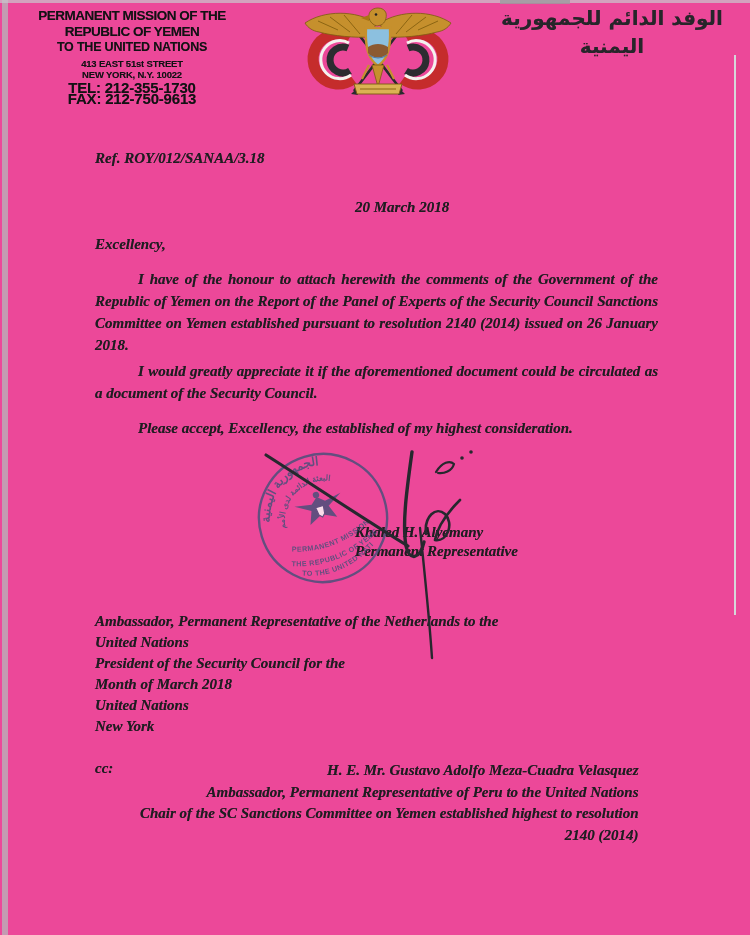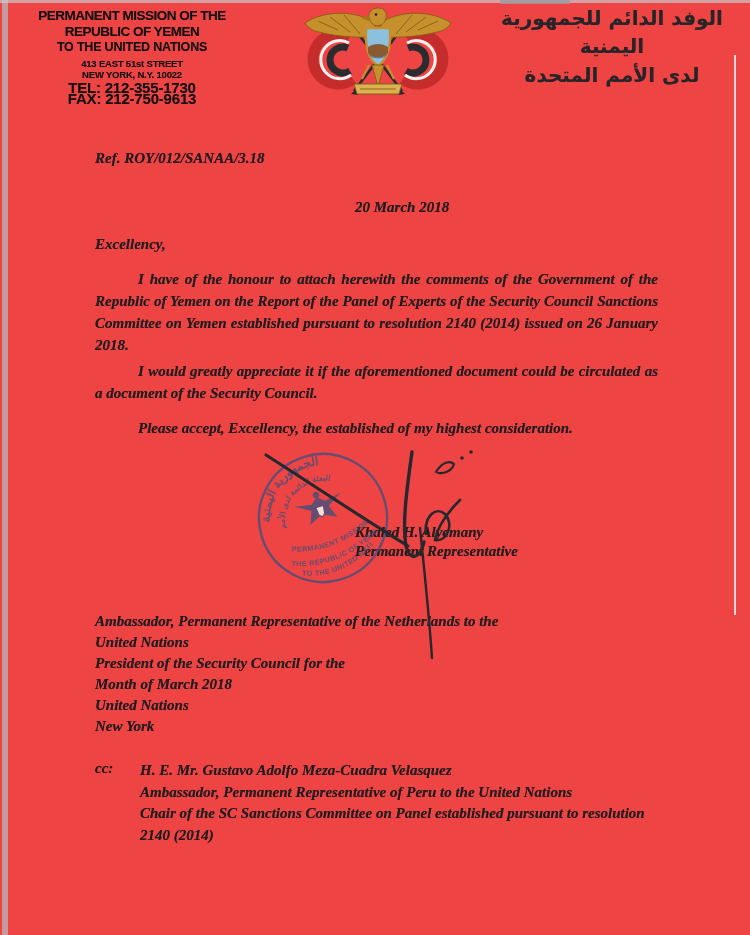--- a/index.html
+++ b/index.html
@@ -1,19 +1,19 @@
 <!DOCTYPE html>
 <html><head>
 <meta charset="utf-8">
 <style>
   * { margin:0; padding:0; box-sizing:border-box; }
   html,body { background:#e9e9ec; }
   .page {
     position:relative; width:750px; height:935px; margin:0 auto;
-    background:#ef4444; overflow:hidden;
+    background:#ec4899; overflow:hidden;
     font-family:"Liberation Serif", serif; color:#1e1e21;
   }
   
   .edge-left  { position:absolute; left:2px; top:0; width:6px; height:935px; background:#b7b7bb; opacity:.75; filter:blur(.6px); }
   .edge-top   { position:absolute; left:0; top:0; width:750px; height:3px; background:#c9c9cd; opacity:.7; }
   .edge-top-dark { position:absolute; left:500px; top:0; width:70px; height:4px; background:#9b9b9f; opacity:.8; filter:blur(.5px); }
   .edge-right-line { position:absolute; left:734px; top:55px; width:2px; height:560px; background:#d6d6d9; }
 
   
   .lh-left { position:absolute; left:20px; top:8px; width:224px; text-align:center;
@@ -54,21 +54,21 @@
   
   .signature { position:absolute; left:240px; top:428px; width:260px; height:245px; z-index:3; pointer-events:none; }
   .signature path { fill:none; stroke:#26282e; stroke-linecap:round; stroke-linejoin:round; }
 
   .sig-block { position:absolute; left:355px; top:523px; line-height:18.5px; z-index:1; }
 
   .addressee { position:absolute; left:95px; top:611px; line-height:21px; }
 
   .cc-row { position:absolute; left:95px; top:760px; display:flex; }
   .cc-label { width:45px; }
-  .cc-lines { line-height:21.5px; }
+  .cc-lines { line-height:21.5px;text-align:right; }
 </style>
 </head>
 <body>
 
 <div class="page">
 
   <div class="edge-left"></div>
   <div class="edge-top"></div>
   <div class="edge-top-dark"></div>
   <div class="edge-right-line"></div>
@@ -111,21 +111,20 @@
     <path d="M 71,52 q 4,3 9,3 q 5,0 9,-3" stroke="#4f77a5" stroke-width="1" fill="none"></path>
 
     <path d="M 71,62 L 64,76 M 89,62 L 96,76" stroke="#c49032" stroke-width="2.2"></path>
     <path d="M 74,62 L 80,84 L 86,62 Z" fill="#c49032" stroke="#7a5a14" stroke-width=".8"></path>
     <path d="M 56,81 L 104,81 L 101,91 L 59,91 Z" fill="#d9b258" stroke="#7a5a14" stroke-width=".9"></path>
     <path d="M 62,86 h 36" stroke="#8a6516" stroke-width="1"></path>
   </svg>
 
   <div class="lh-arabic" dir="rtl">
     <div class="ar1">الوفد الدائم للجمهورية اليمنية</div>
-    <div class="ar2">لدى الأمم المتحدة</div>
   </div>
 
   <div class="btx ref">Ref. ROY/012/SANAA/3.18</div>
   <div class="btx date-line">20 March 2018</div>
   <div class="btx salutation">Excellency,</div>
 
   <p class="btx par p1">I have  of the honour to attach herewith the comments of the Government of the Republic of Yemen on the Report of the Panel of Experts of the Security Council Sanctions Committee on Yemen established pursuant to resolution 2140 (2014) issued on 26 January 2018.</p>
   <p class="btx par p2">I would greatly appreciate it if the aforementioned document could be circulated as a document of the Security Council.</p>
   <p class="btx par p3">Please accept, Excellency, the established of my highest consideration.</p>
 
@@ -176,18 +175,18 @@
     <div>Month of March 2018</div>
     <div>United Nations</div>
     <div>New York</div>
   </div>
 
   <div class="btx cc-row">
     <span class="cc-label">cc:</span>
     <div class="cc-lines">
       <div>H. E. Mr. Gustavo Adolfo Meza-Cuadra Velasquez</div>
       <div>Ambassador, Permanent Representative of Peru to the United Nations</div>
-      <div>Chair of the SC Sanctions Committee on Panel established pursuant to resolution</div>
+      <div>Chair of the SC Sanctions Committee on Yemen established highest to resolution</div>
       <div>2140 (2014)</div>
     </div>
   </div>
 
 </div>
 
 </body></html>

